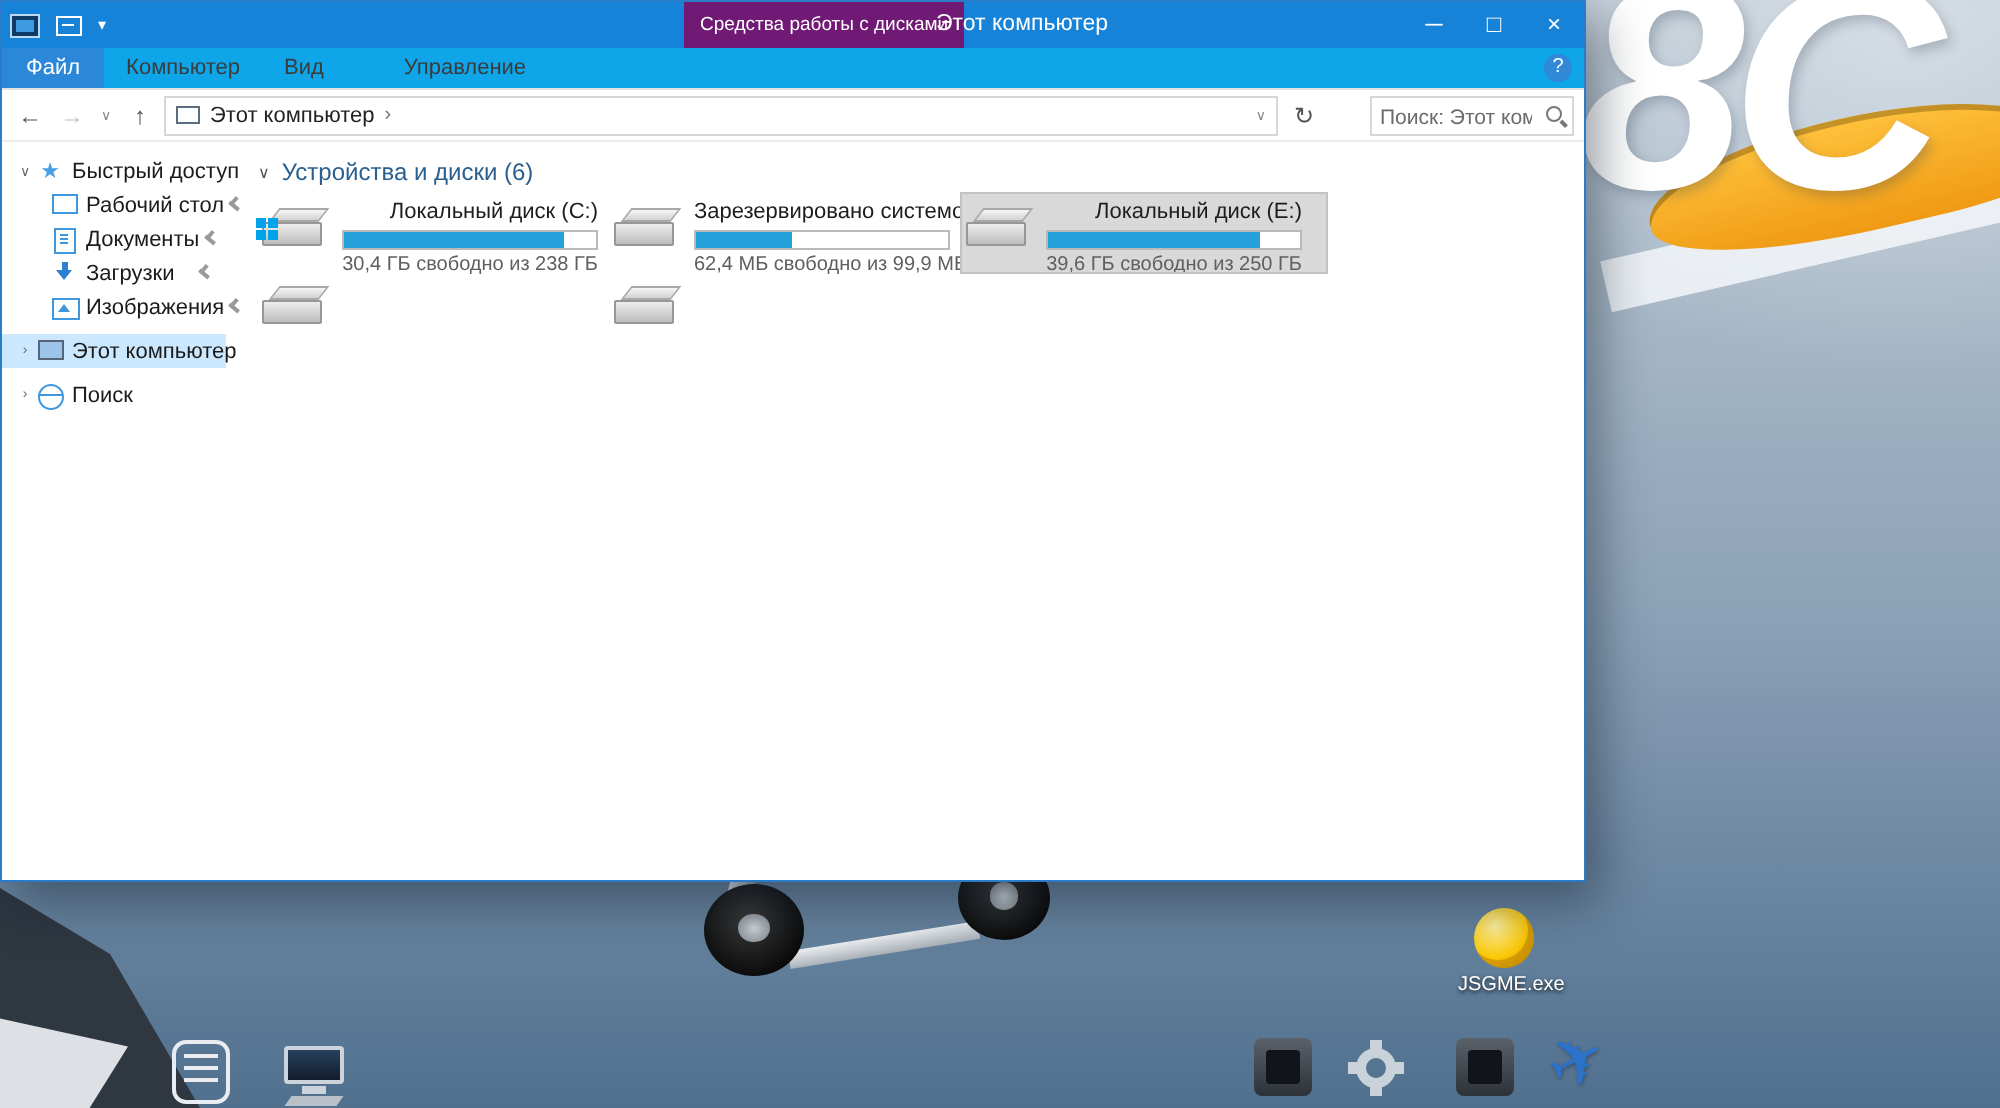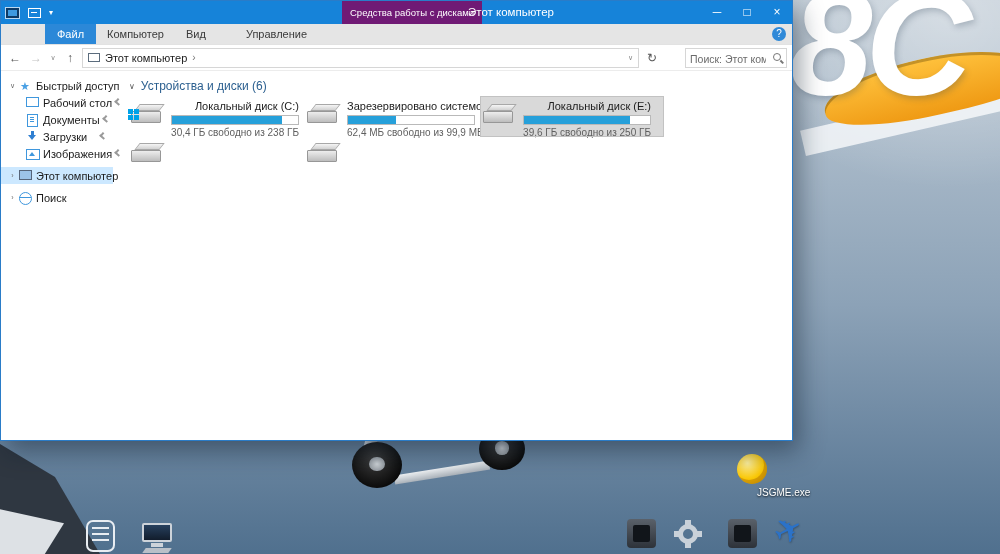--- a/index.html
+++ b/index.html
@@ -52,41 +52,41 @@
   .ic-gear .ring { position:absolute; inset:4px; border:5px solid #c9d1d9; border-radius:50%; }
   .ic-gear .t { position:absolute; width:6px; height:6px; background:#c9d1d9; }
   .ic-gear .t1 { left:11px; top:0; } .ic-gear .t2 { left:11px; bottom:0; }
   .ic-gear .t3 { left:0; top:11px; } .ic-gear .t4 { right:0; top:11px; }
   .ic-plane { left:774px; top:510px; font-size:34px; color:#2b72c8; transform:rotate(-28deg);
     text-shadow:0 1px 2px rgba(0,0,0,.3); }
   .jsgme { left:729px; top:454px; width:46px; text-align:center; }
   .jsgme .ball { width:30px; height:30px; margin:0 auto; border-radius:50%; position:relative;
     background:radial-gradient(circle at 35% 30%, #fff1a0, #fbc907 55%, #c39400);
     box-shadow:inset -3px -4px 0 rgba(160,90,0,.35); }
-  .jsgme .lbl { margin-top:3px; font-size:10px; color:#fff; text-shadow:0 1px 2px rgba(0,0,0,.85);margin-left:28px; }
+  .jsgme .lbl { margin-top:3px; font-size:10px; color:#fff; text-shadow:0 1px 2px rgba(0,0,0,.85); }
 
   
   .window { position:absolute; left:0; top:0; width:793px; height:441px; background:#fff;
     border:1px solid #2a7cc8; box-shadow:6px 10px 24px rgba(10,25,40,.45); z-index:5;
     display:flex; flex-direction:column; }
 
   .titlebar { height:23px; background:#1683d9; position:relative; color:#fff; flex:none; }
   .qat { position:absolute; left:0; top:0; height:23px; display:flex; align-items:center; gap:8px; padding-left:4px; }
   .q-win { width:15px; height:12px; background:#0d3a66; border:1px solid #bcd8f0; position:relative; }
   .q-win::after { content:""; position:absolute; inset:2px; background:#3f9ae0; }
   .q-props { width:13px; height:10px; border:1.5px solid #fff; position:relative; }
   .q-props::after { content:""; position:absolute; left:2px; top:3px; width:6px; height:1.5px; background:#fff; }
   .q-drop { font-size:8px; line-height:23px; }
   .ctx-tab { position:absolute; left:341px; top:0; height:23px; line-height:23px; padding:0 8px;
     background:#701a75; font-size:9.5px; color:#fff; white-space:nowrap; }
   .win-title { position:absolute; left:467px; top:0; line-height:23px; font-size:11.5px; white-space:nowrap; }
   .win-controls { position:absolute; right:0; top:0; height:23px; display:flex; }
   .wc { width:30px; text-align:center; line-height:23px; font-size:12px; }
 
-  .tabrow { height:21px; background:#e5e5e5; display:flex; position:relative; border-bottom:1px solid #e2e2e2; flex:none;padding-left:44px; }
+  .tabrow { height:21px; background:#0ea5e9; display:flex; position:relative; border-bottom:1px solid #e2e2e2; flex:none; }
   .tab { line-height:20px; font-size:11px; padding:0 11px; color:#3b3b3b; white-space:nowrap; }
   .tab-file { background:#2b88d8; color:#fff; padding:0 12px; }
   .tab-manage { margin-left:18px; }
   .help-btn { position:absolute; right:6px; top:3px; width:14px; height:14px; border-radius:50%;
     background:#2f89d8; color:#fff; font-size:10px; line-height:14px; text-align:center; }
 
   .addr-row { height:26px; display:flex; align-items:center; padding:0 5px; gap:3px;
     border-bottom:1px solid #ececec; background:#fff; flex:none; }
   .nav { width:18px; text-align:center; font-size:12px; color:#555; flex:none; }
   .nav.fwd { color:#c3c3c3; }

